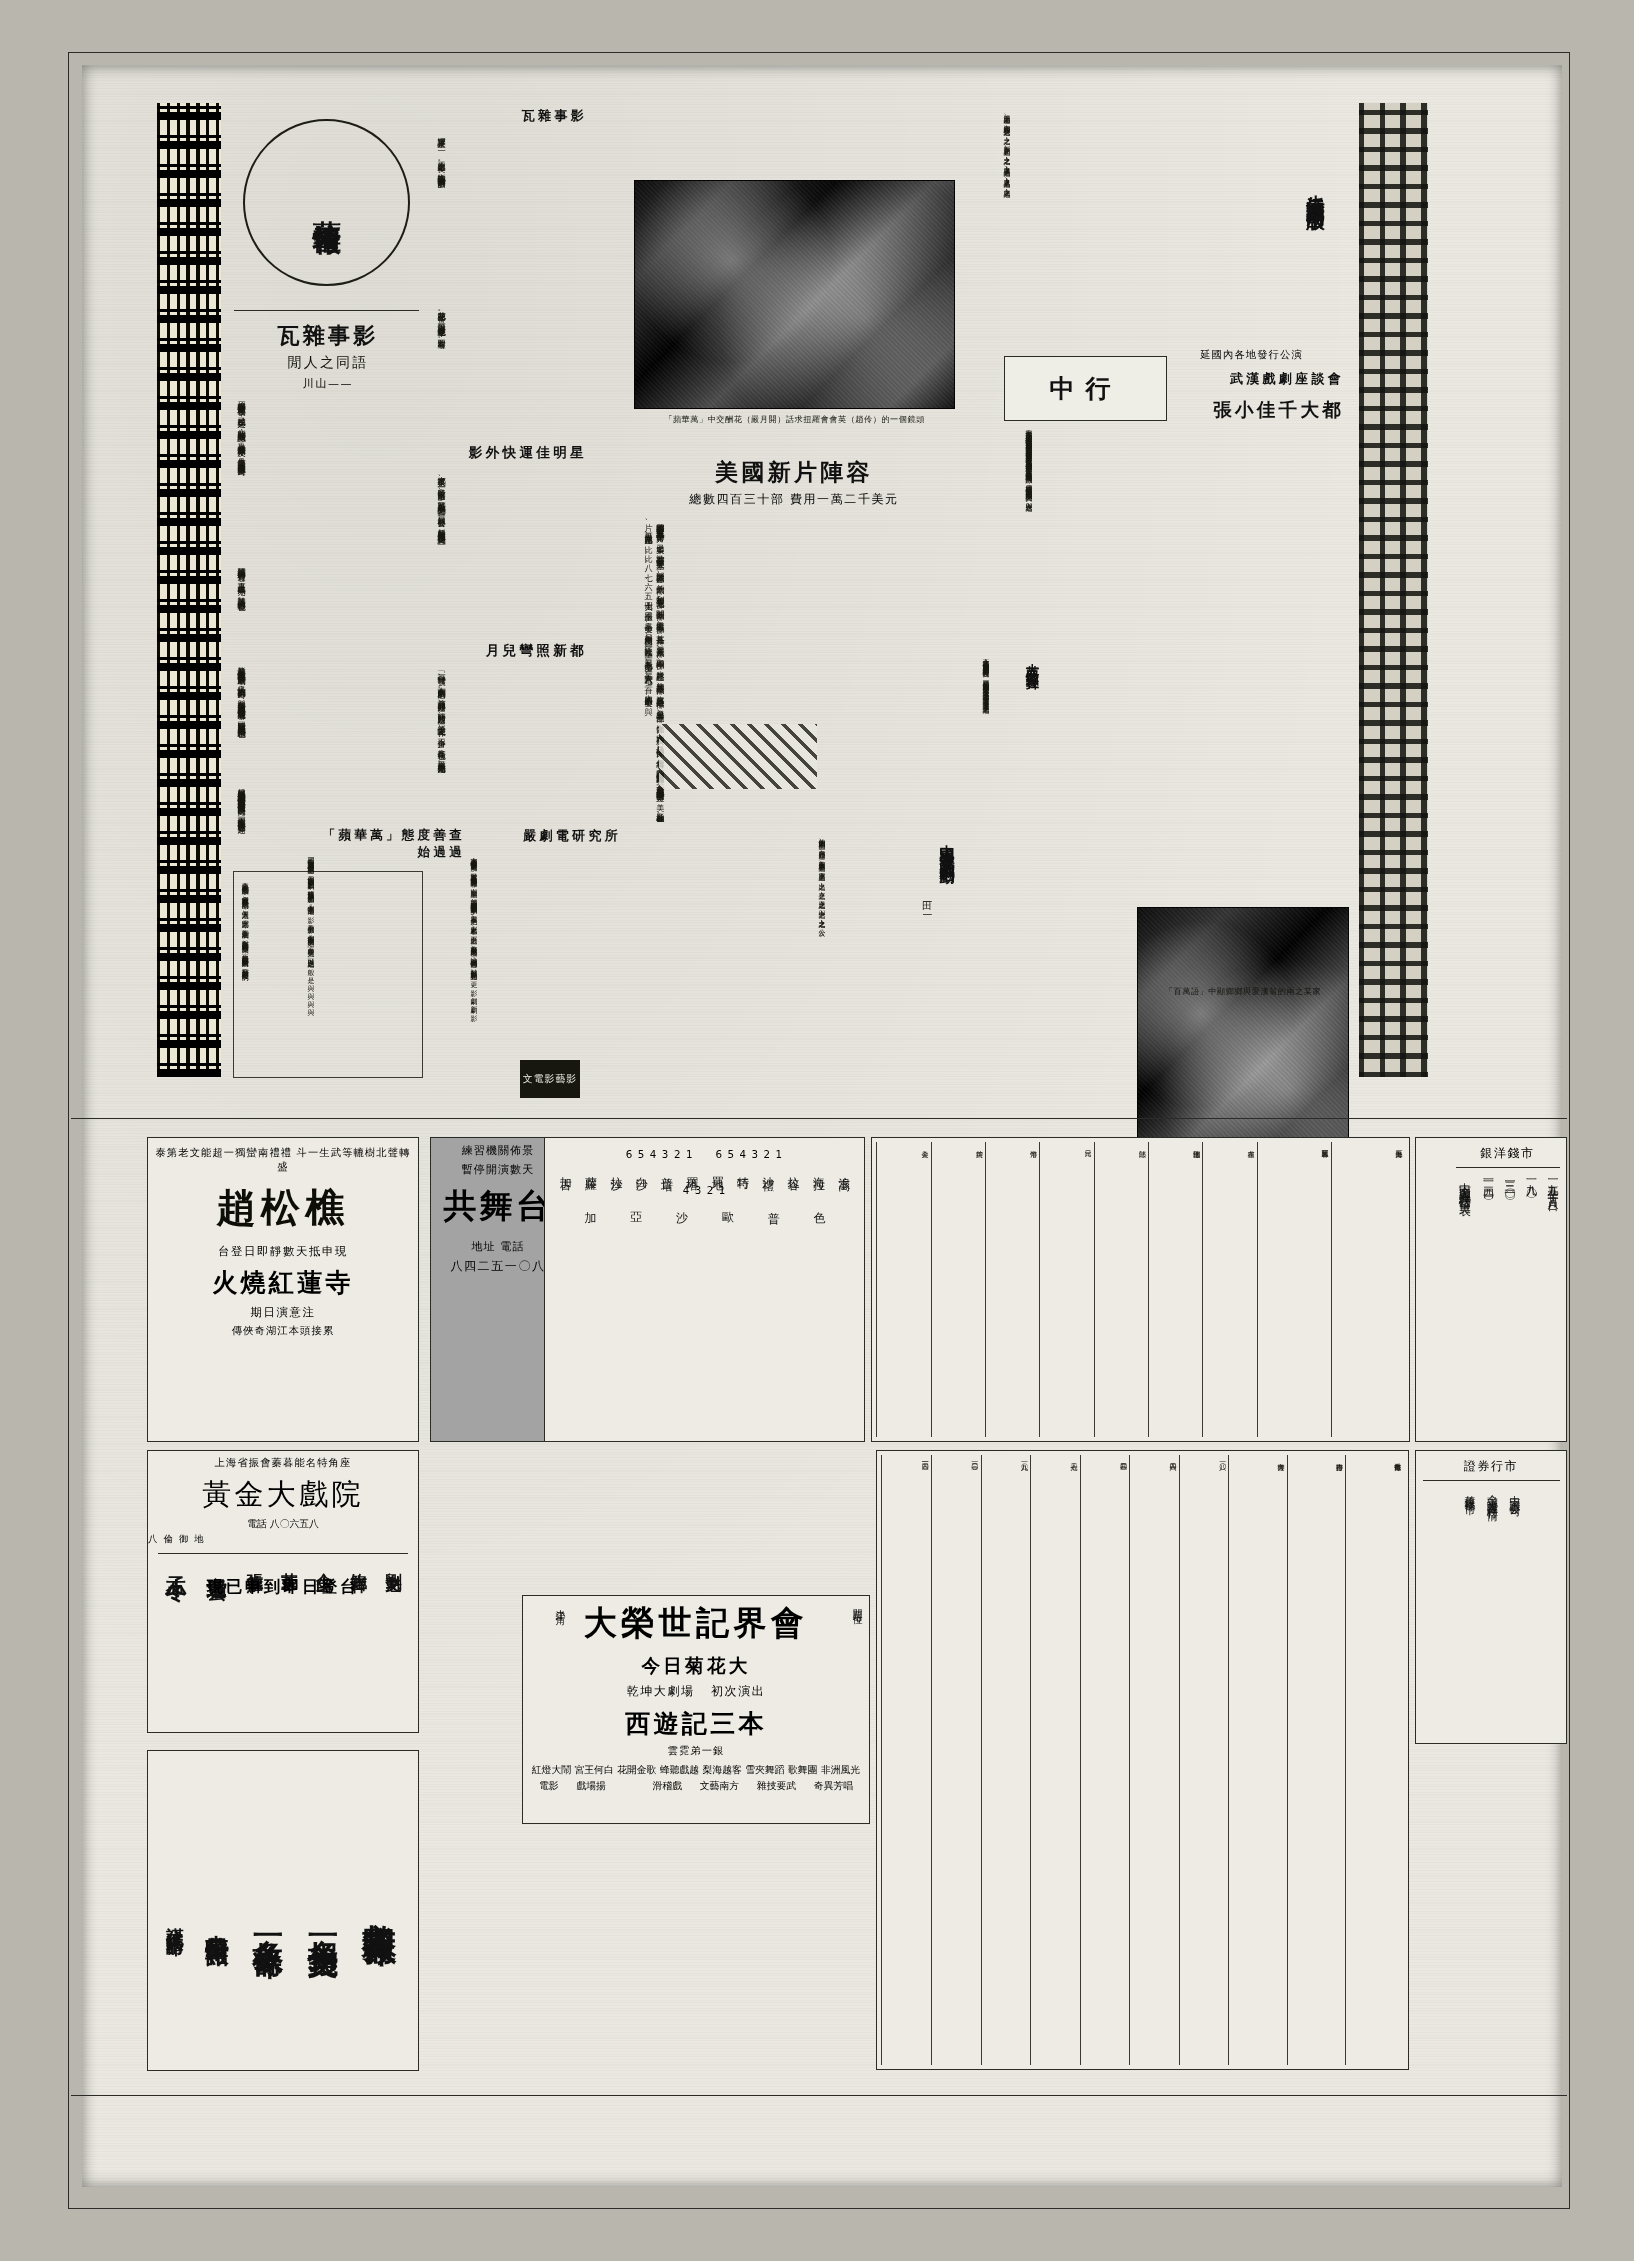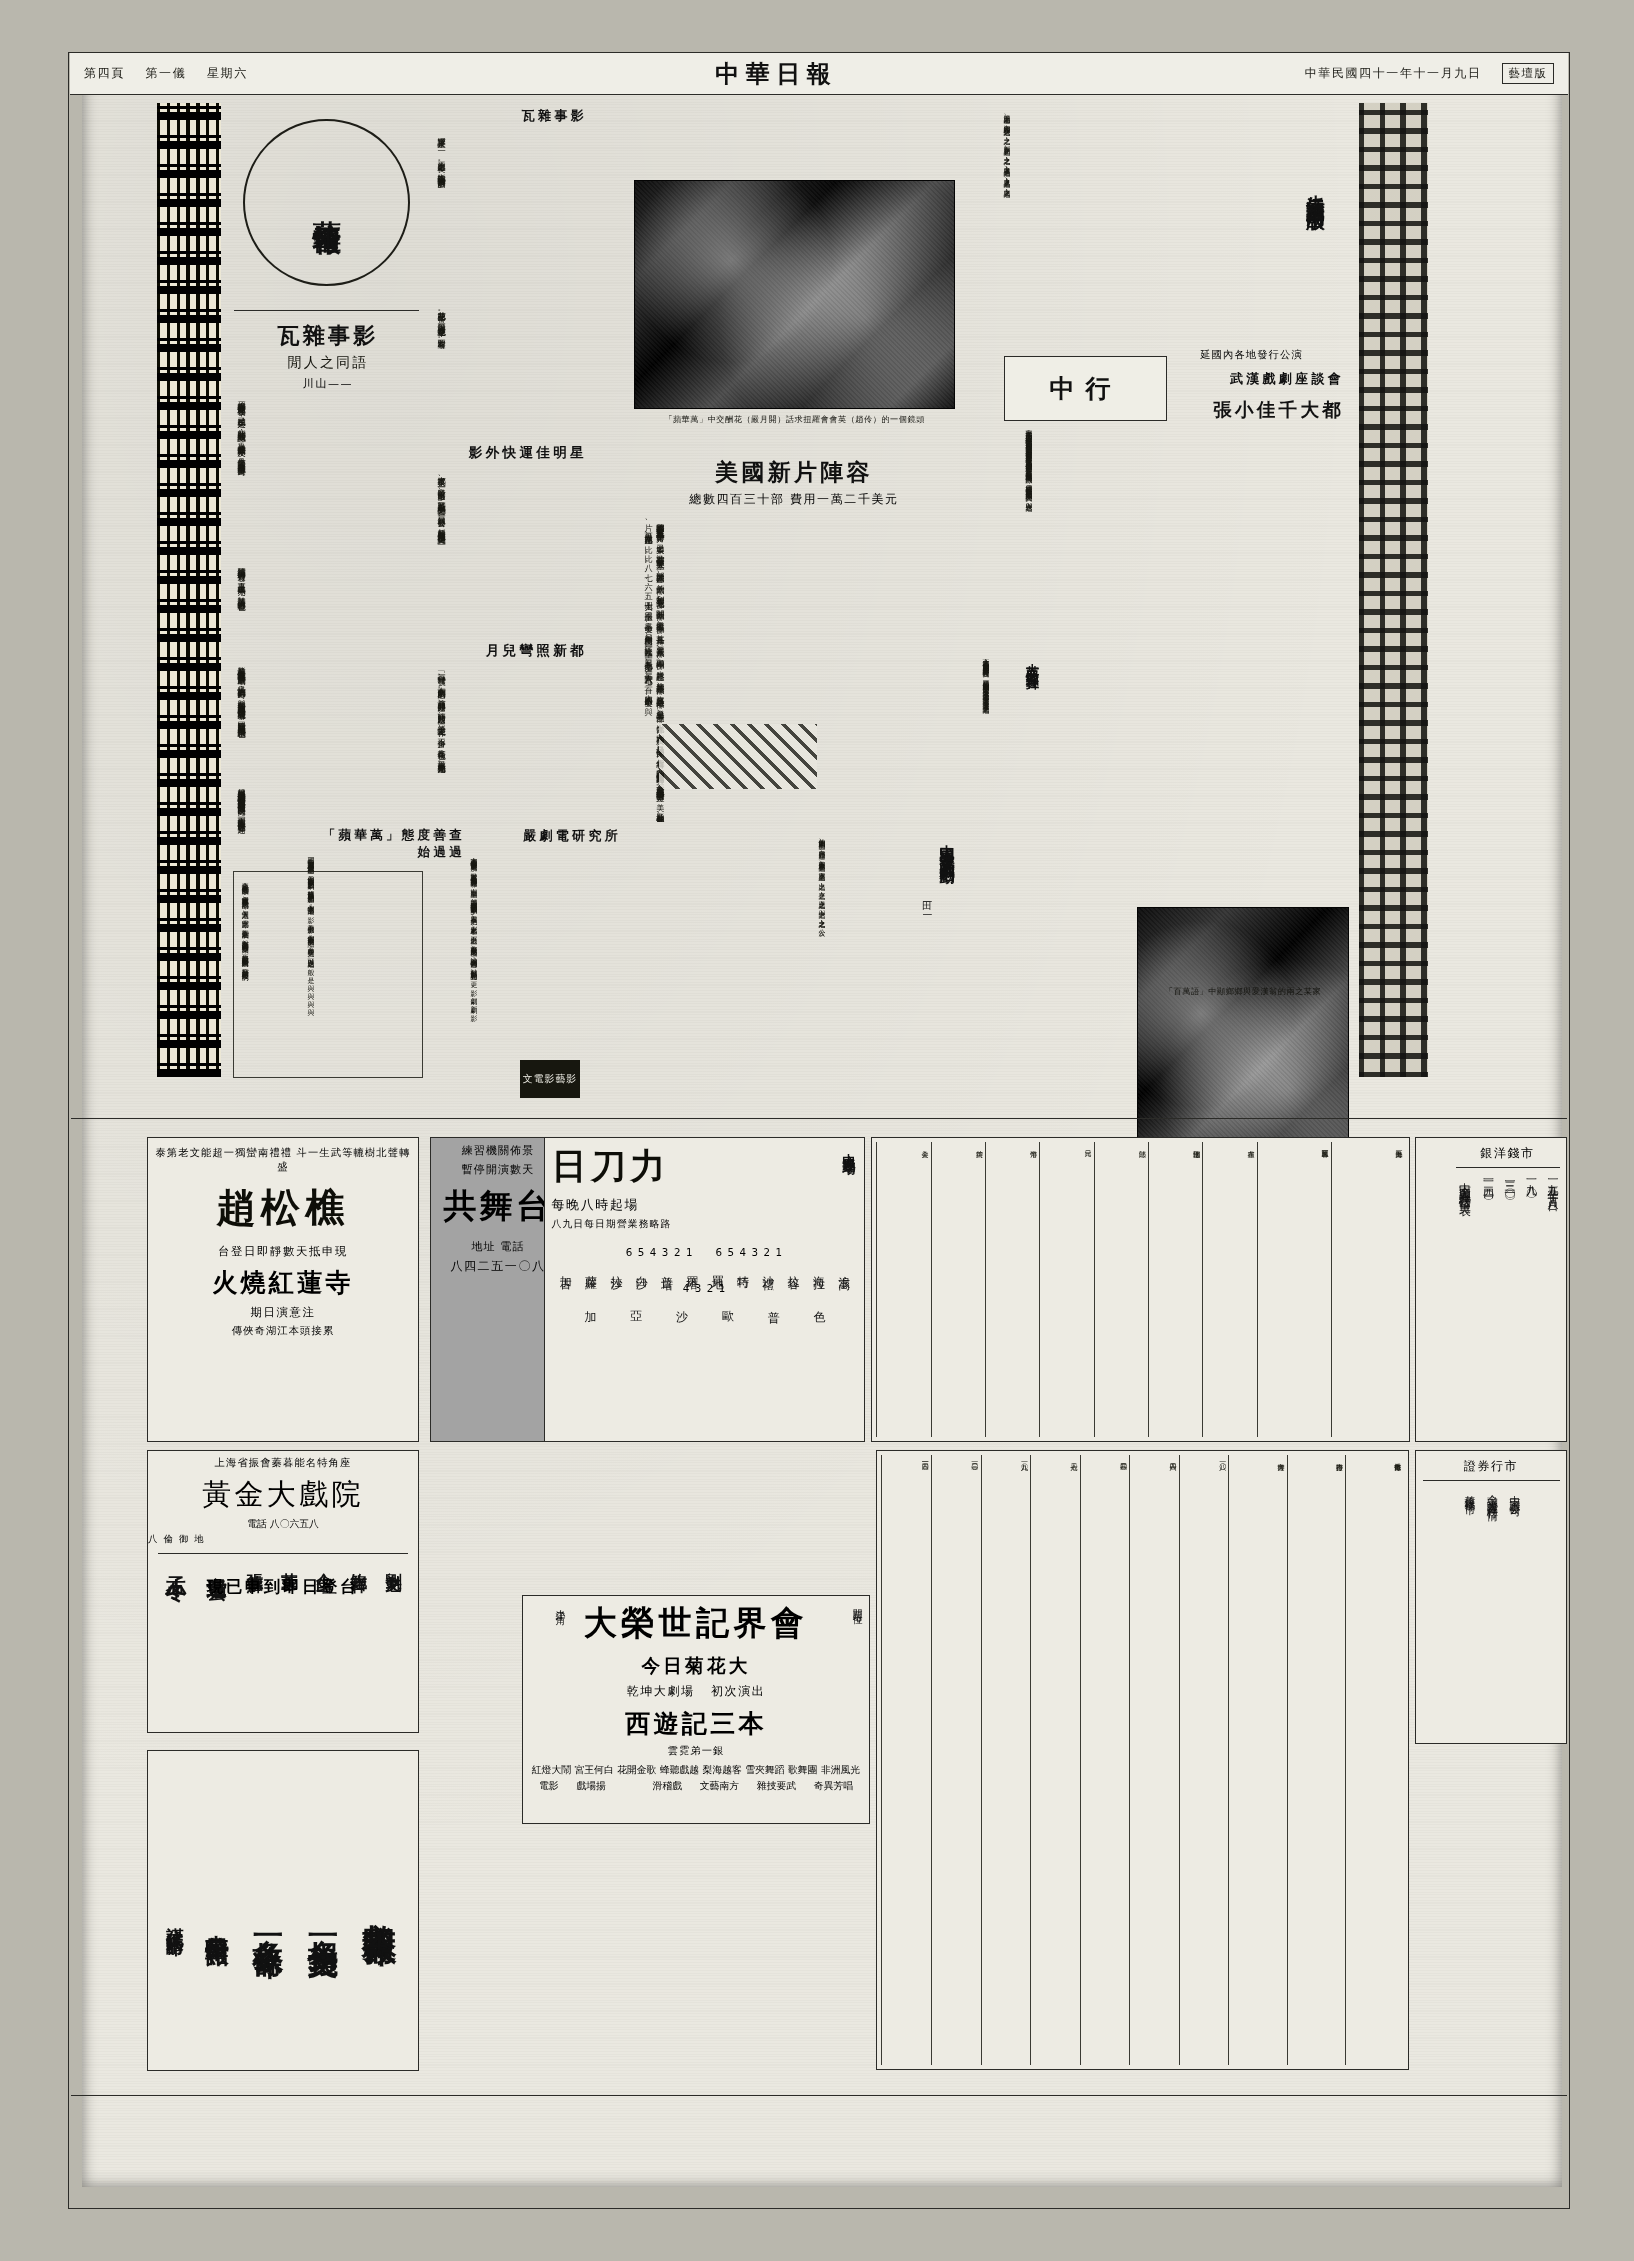--- a/index.html
+++ b/index.html
@@ -101,32 +101,20 @@
   .hr2{height:0;border-top:1.1px solid #2b2b28;}
   .center{display:flex;align-items:center;justify-content:center;}
 </style>
 </head>
 <body>
 
 <div class="page">
   <div class="sheet"></div>
   <div class="frame"></div>
 
-  <div class="masthead">
-    <div class="mh-left">
-      <span>第四頁</span>
-      <span>第一儀</span>
-      <span>星期六</span>
-    </div>
-    <div class="mh-title">中華日報</div>
-    <div class="mh-right">
-      <span>中華民國四十一年十一月九日</span>
-      <span class="mh-edition">藝壇版</span>
-    </div>
-  </div>
 
   <div class="box orn" style="left:157px;top:103px;width:64px;height:974px;"></div>
   <div class="box orn2" style="left:1359px;top:103px;width:69px;height:974px;"></div>
 
   <div class="box" style="left:234px;top:109px;width:185px;height:196px;">
     <div class="logo-circle" style="width:163px;height:163px;margin:9.8px auto 0;">
       <div class="vtitle" style="font-size:28px;">藝壇情報</div>
     </div>
   </div>
 
@@ -277,28 +265,20 @@
 
   <div class="box rule" style="left:430px;top:1137px;width:136px;height:305px;background:#a3a3a3;">
     <div style="text-align:center;margin-top:5.4px;font-size:11px;letter-spacing:1.1px;">練習機關佈景</div>
     <div style="text-align:center;margin-top:3.3px;font-size:11px;letter-spacing:1.1px;">暫停開演數天</div>
     <div style="text-align:center;margin-top:7.6px;font-size:33px;font-weight:bold;letter-spacing:3.3px;">共舞台</div>
     <div style="text-align:center;margin-top:9.8px;font-size:11px;letter-spacing:1.1px;">地址 電話</div>
     <div style="text-align:center;margin-top:4.4px;font-size:12px;letter-spacing:1.6px;">八四二五一〇八</div>
   </div>
 
   <div class="box rule" style="left:544px;top:1137px;width:321px;height:305px;background:#edebe3;">
-    <div style="display:flex;align-items:flex-start;padding:5.4px 6.5px;">
-      <div style="flex:1;">
-        <div style="font-size:35px;font-weight:bold;letter-spacing:4.4px;color:#0e0e08;">日刀力</div>
-        <div style="margin-top:5.4px;font-size:13px;letter-spacing:1.6px;">每晚八時起場</div>
-        <div style="margin-top:4.4px;font-size:9.8px;letter-spacing:1.1px;">八九日每日期營業務略路</div>
-      </div>
-      <div class="vtitle" style="font-size:13px;margin-left:5.4px;">中央連動場</div>
-    </div>
     <div class="numrow" style="margin-top:9.8px;">
       <span>6</span>
       <span>5</span>
       <span>4</span>
       <span>3</span>
       <span>2</span>
       <span>1</span>
       &nbsp;&nbsp;&nbsp;
       <span>6</span>
       <span>5</span>

